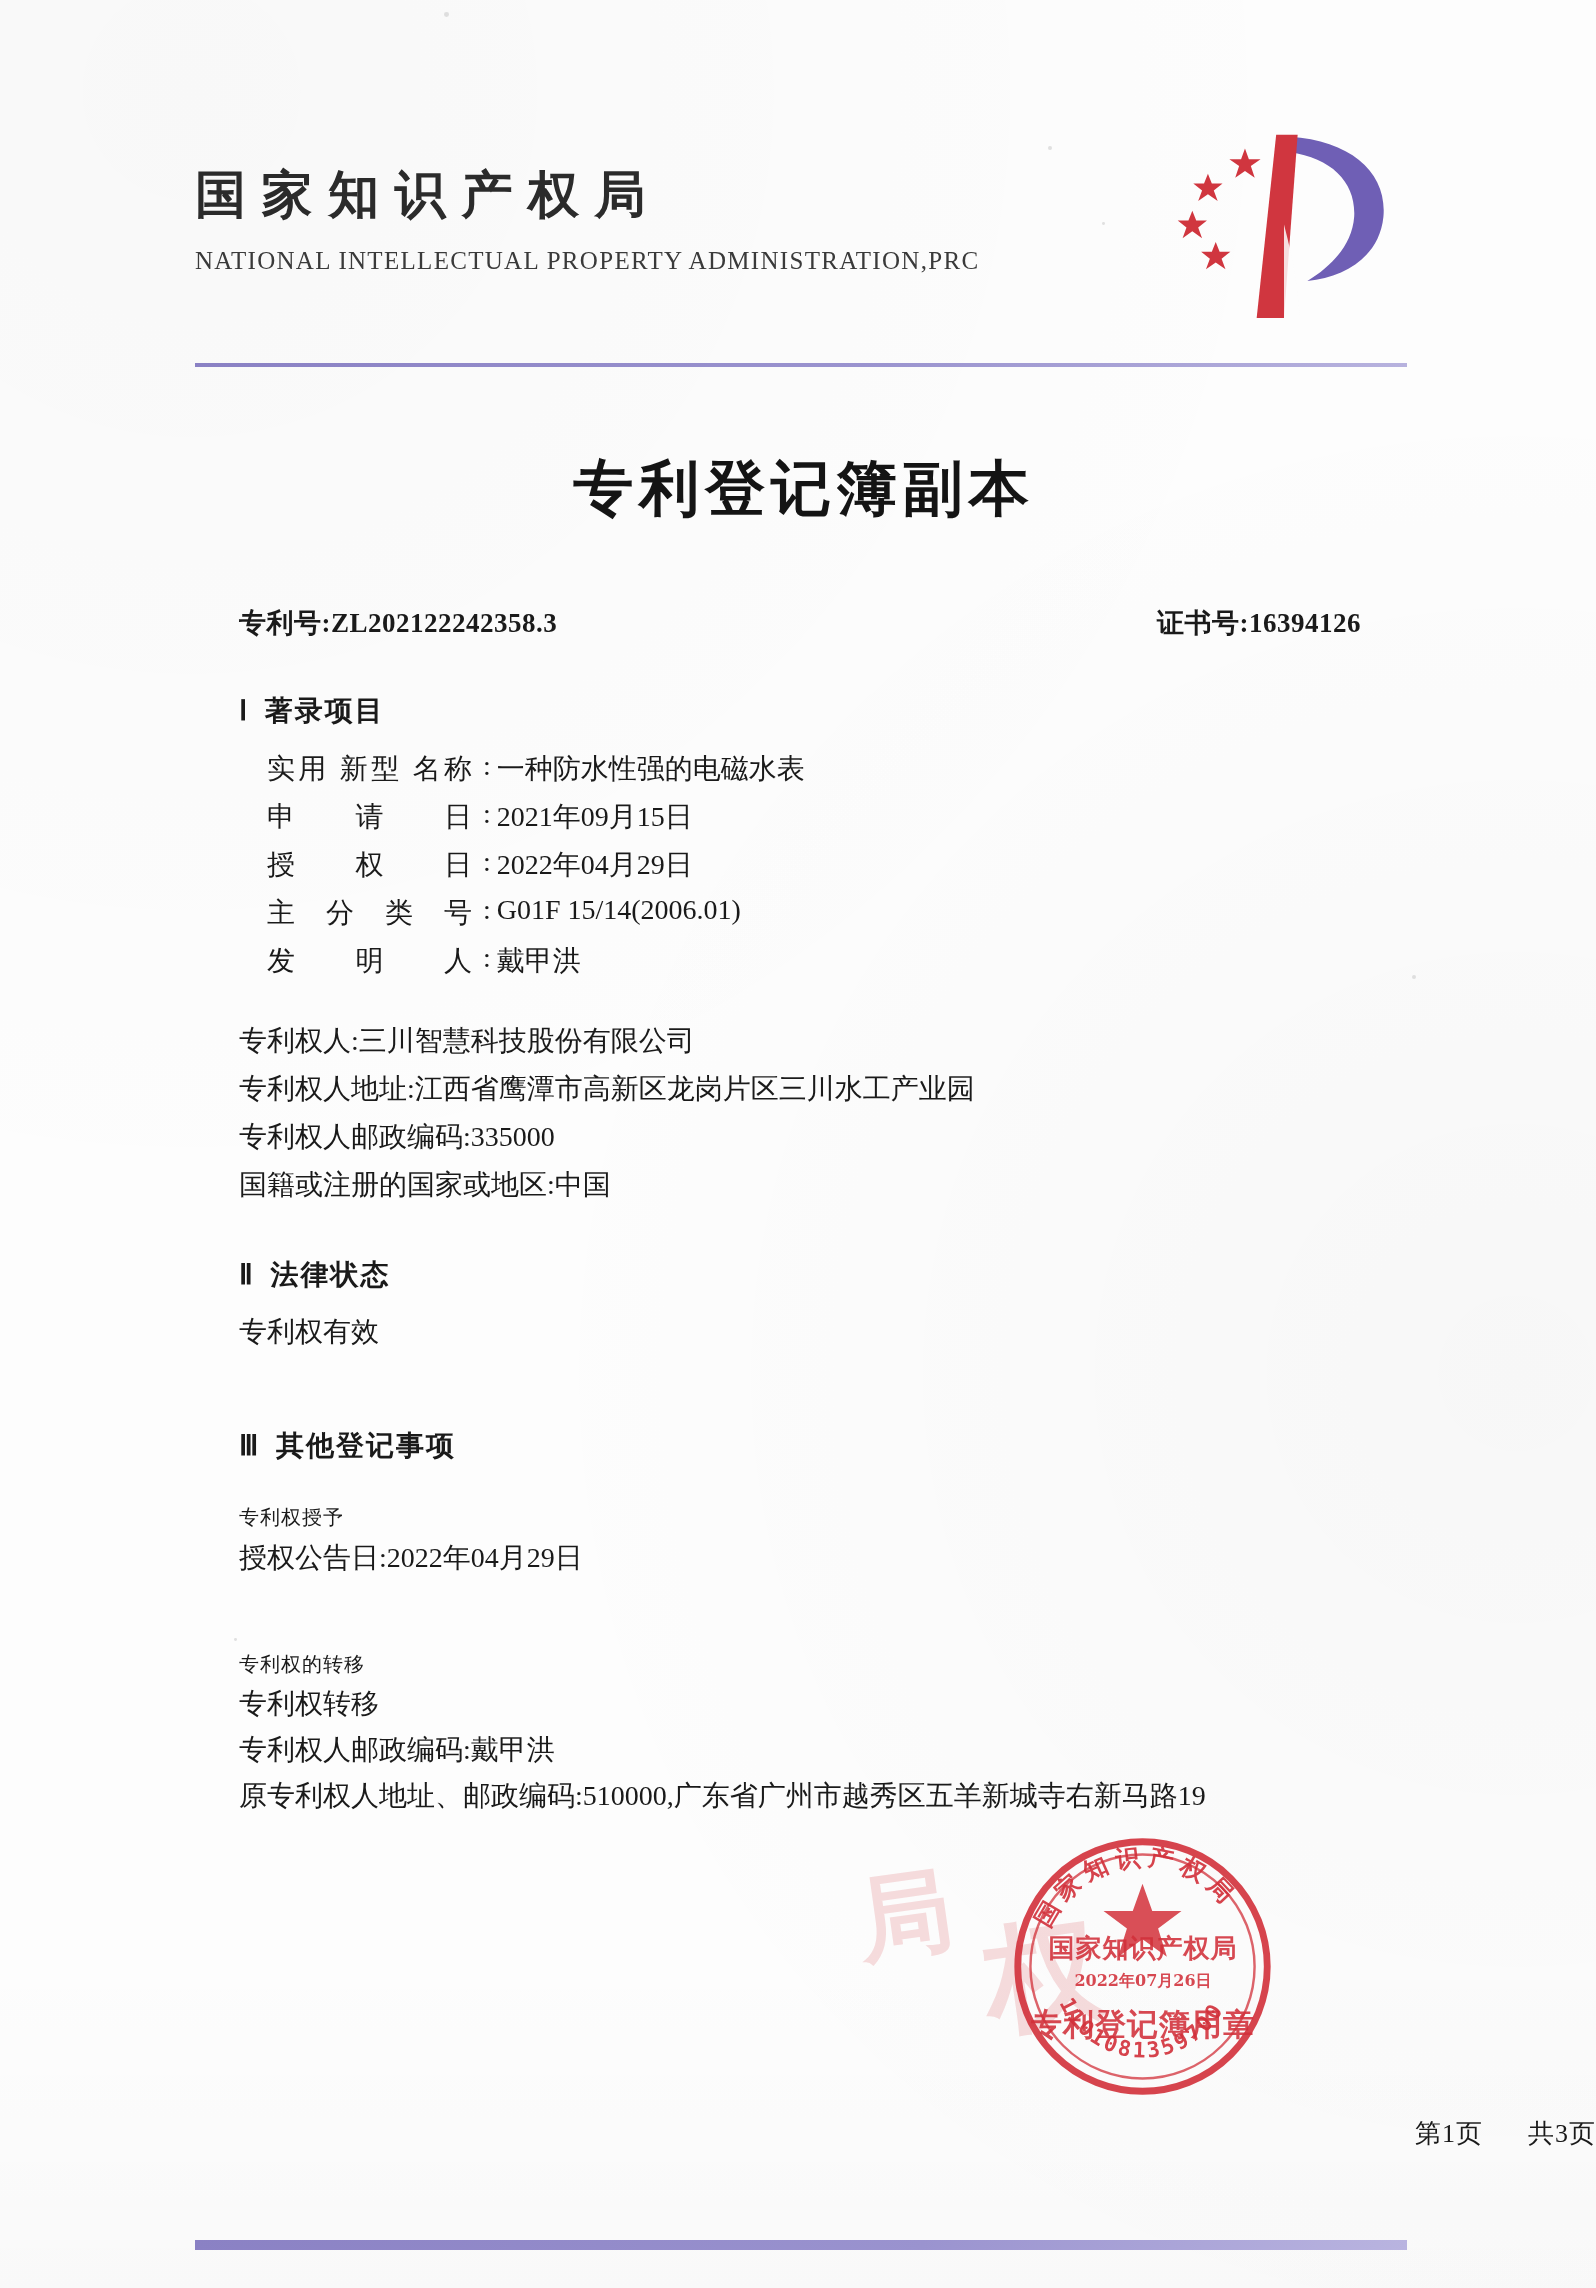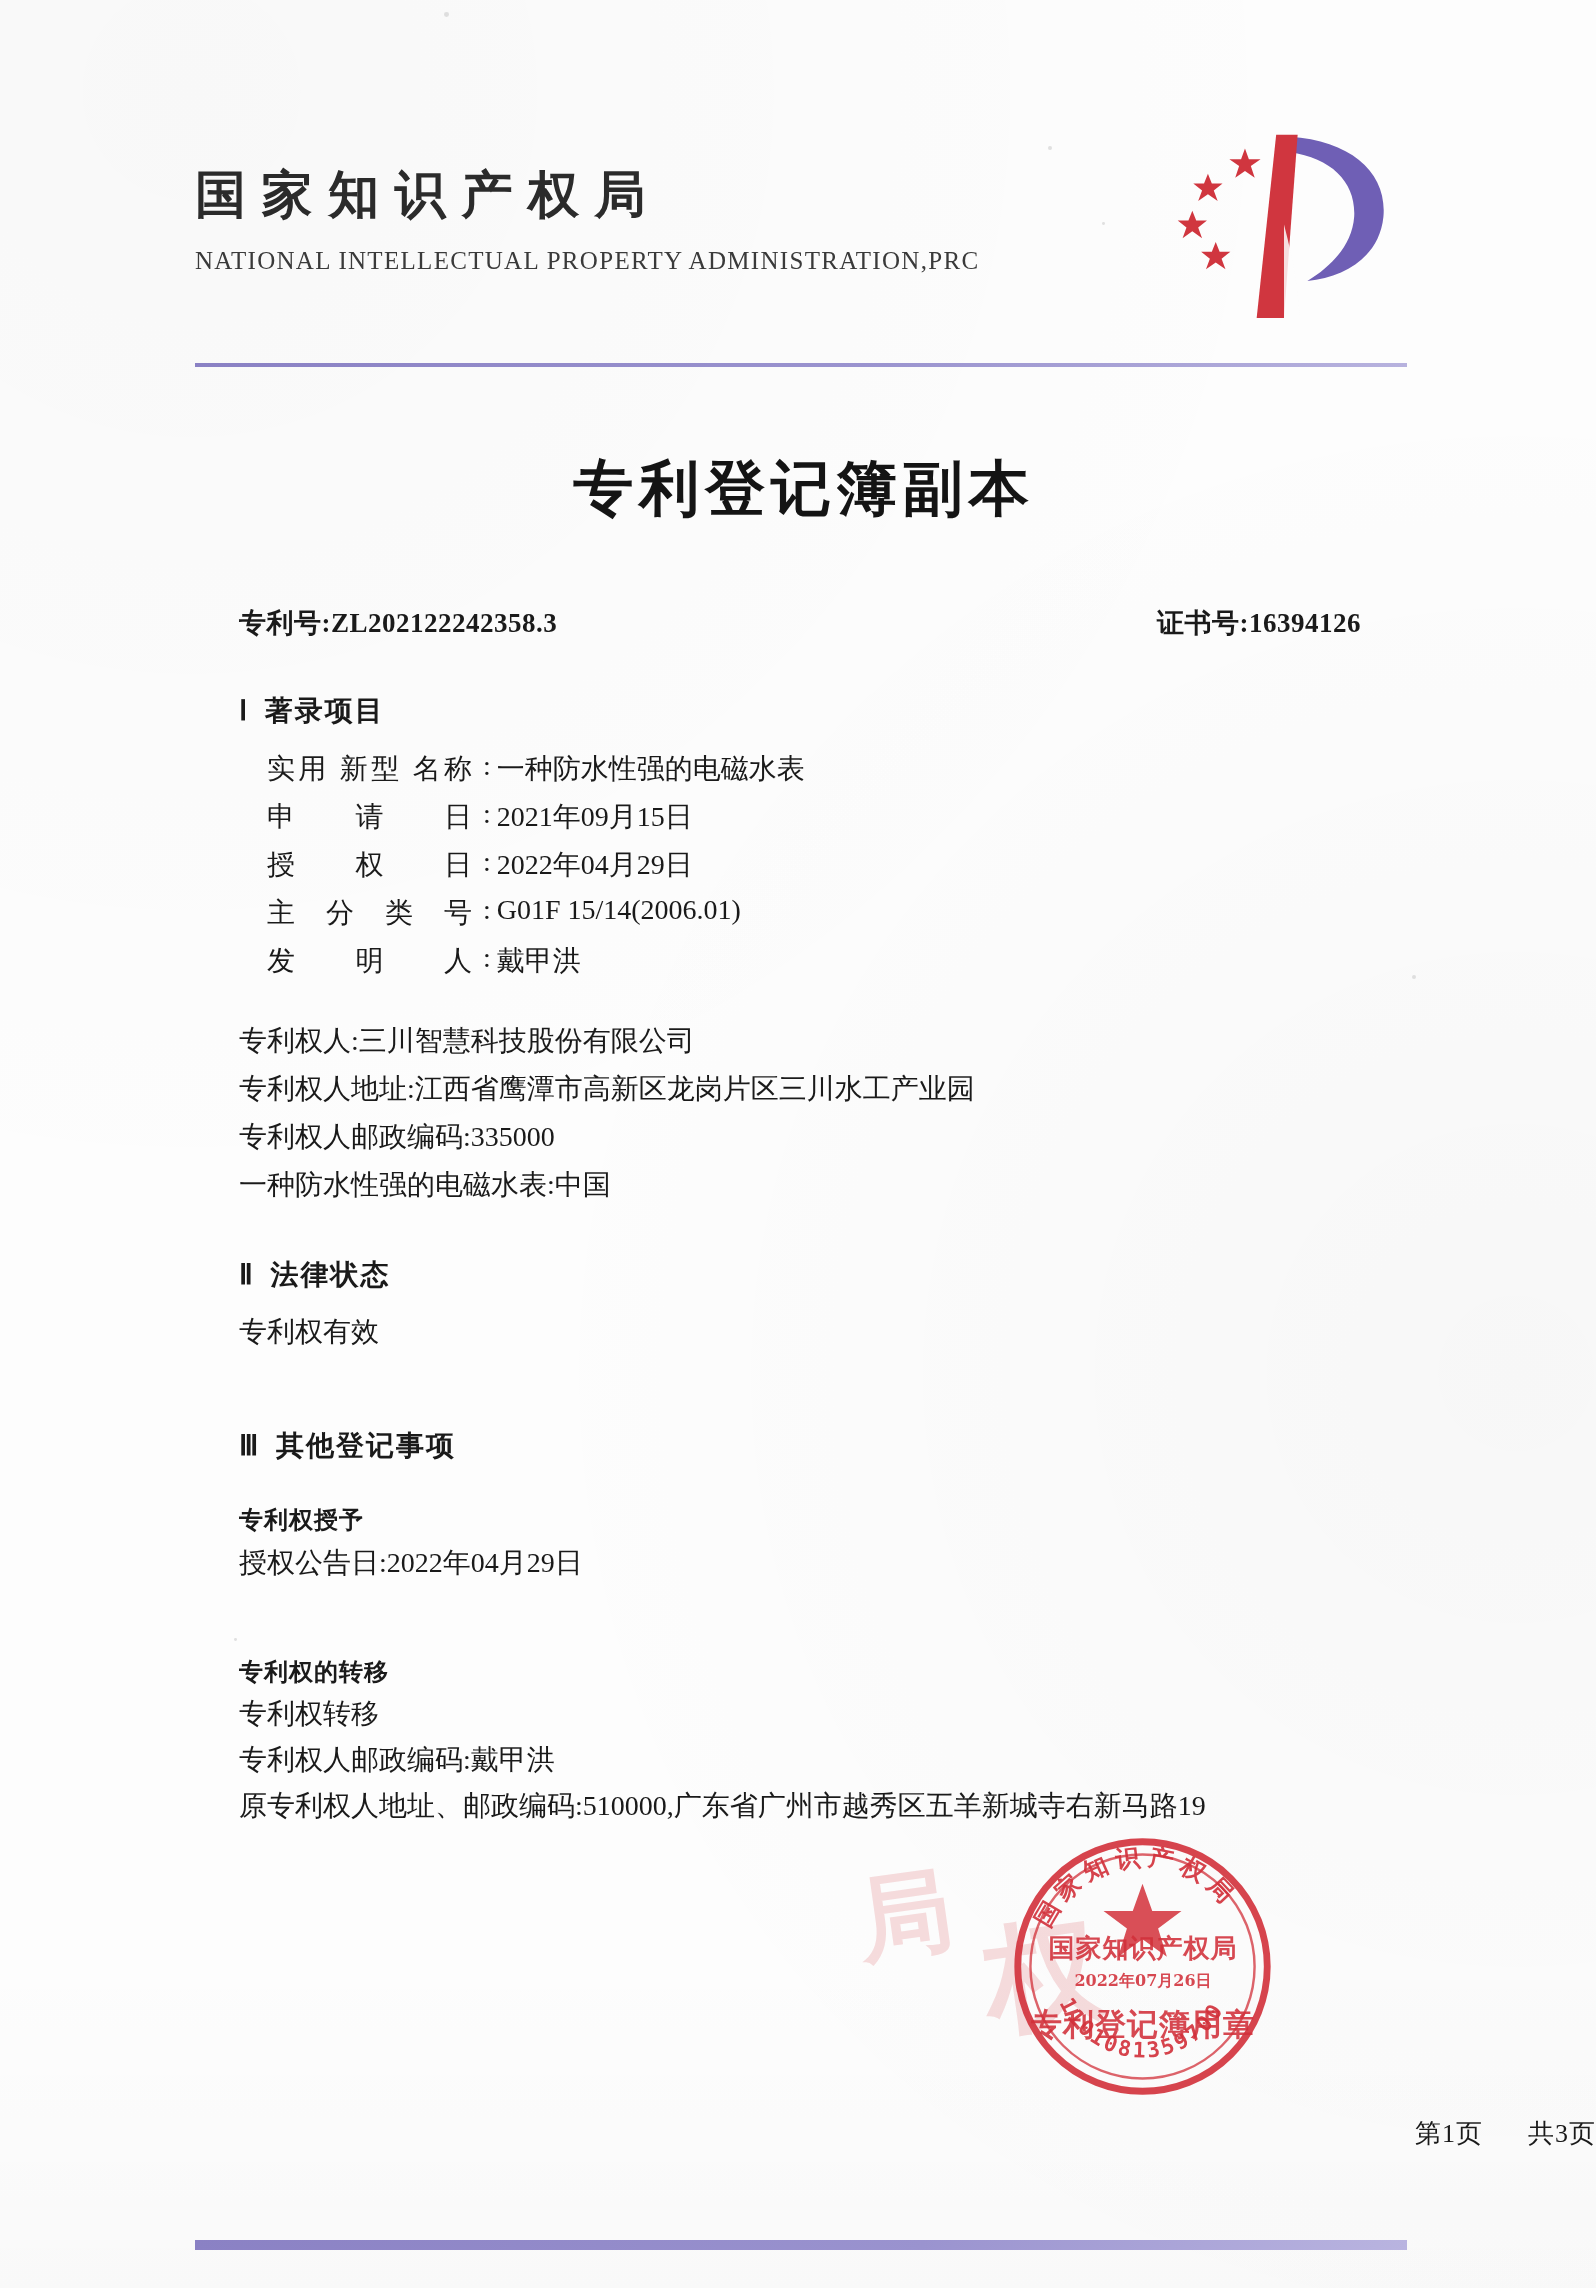--- a/index.html
+++ b/index.html
@@ -151,22 +151,22 @@
     font-size: 28px;
     padding: 4.9px 0;
   }
   .sec-gap { height: 47px; }
   .sec-gap-lg { height: 72px; }
   .plain-line {
     font-size: 28px;
     padding: 3.9px 0;
   }
   .sub-head {
-    font-size: 24px;
-    font-weight: 700;
+    font-size: 20px;
+    font-weight: 400;
     padding: 5.9px 0 3.9px 0;
     letter-spacing: 1px;
   }
 
   
   .seal {
     position: absolute;
     left: 1009px;
     top: 1833px;
     width: 268px;
@@ -295,21 +295,21 @@
         <td class="kv-colon">:</td>
         <td class="kv-val">戴甲洪</td>
       </tr>
     </tbody>
       </table>
 
     <div class="block-lines">
       <div>专利权人:三川智慧科技股份有限公司</div>
       <div>专利权人地址:江西省鹰潭市高新区龙岗片区三川水工产业园</div>
       <div>专利权人邮政编码:335000</div>
-      <div>一种防水性强的电磁水表:中国</div>
+      <div>国籍或注册的国家或地区:中国</div>
     </div>
 
     <div class="sec-gap"></div>
 
     <div class="sec-head">
       <span class="roman">Ⅱ</span><span>法律状态</span>
     </div>
     <div class="plain-line">专利权有效</div>
 
     <div class="sec-gap-lg"></div>

